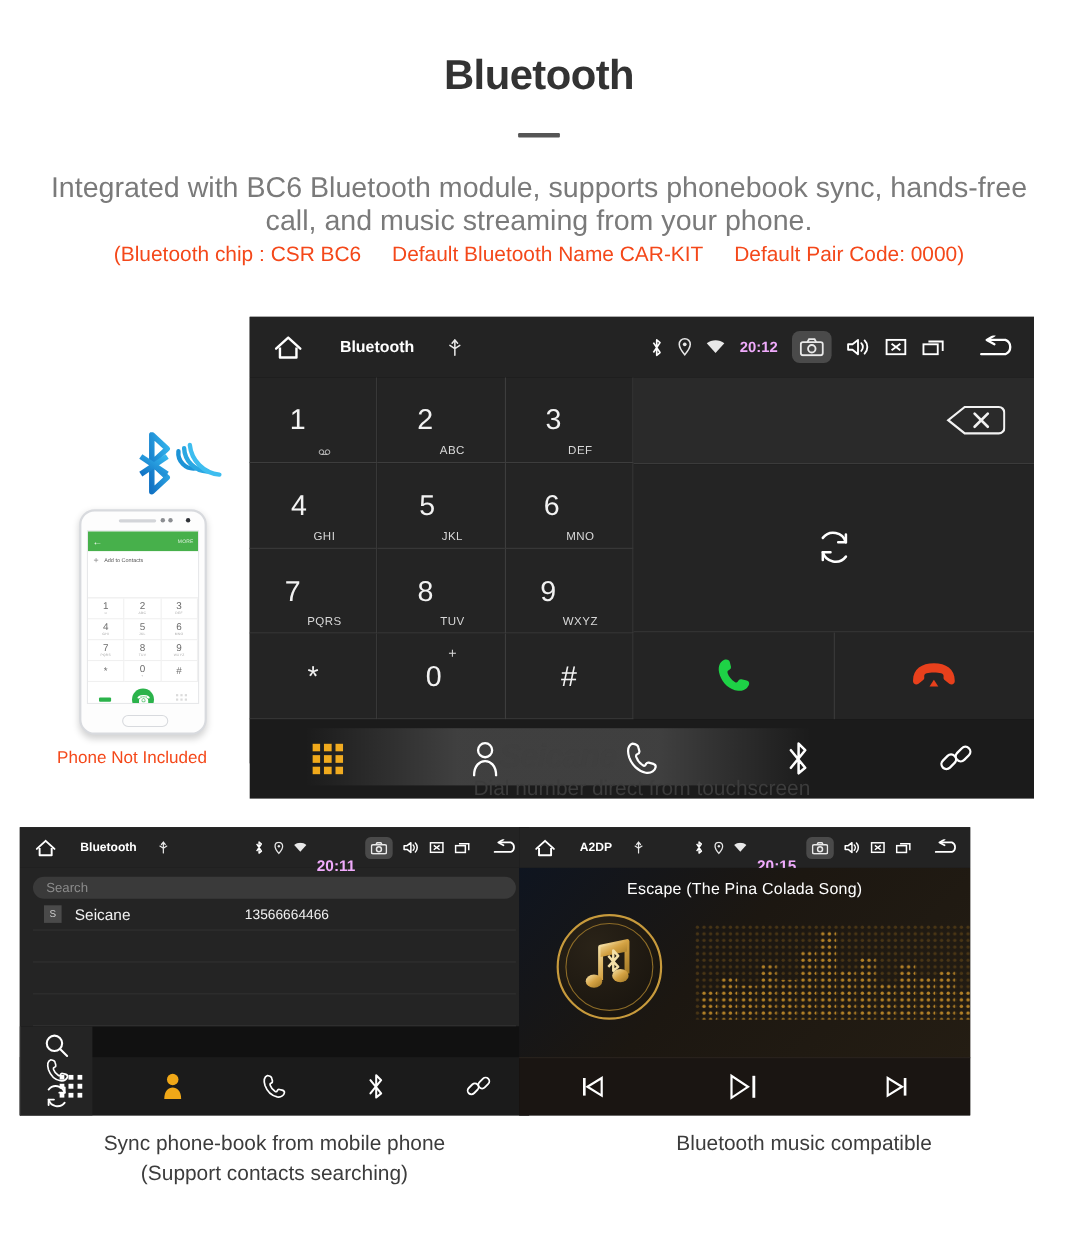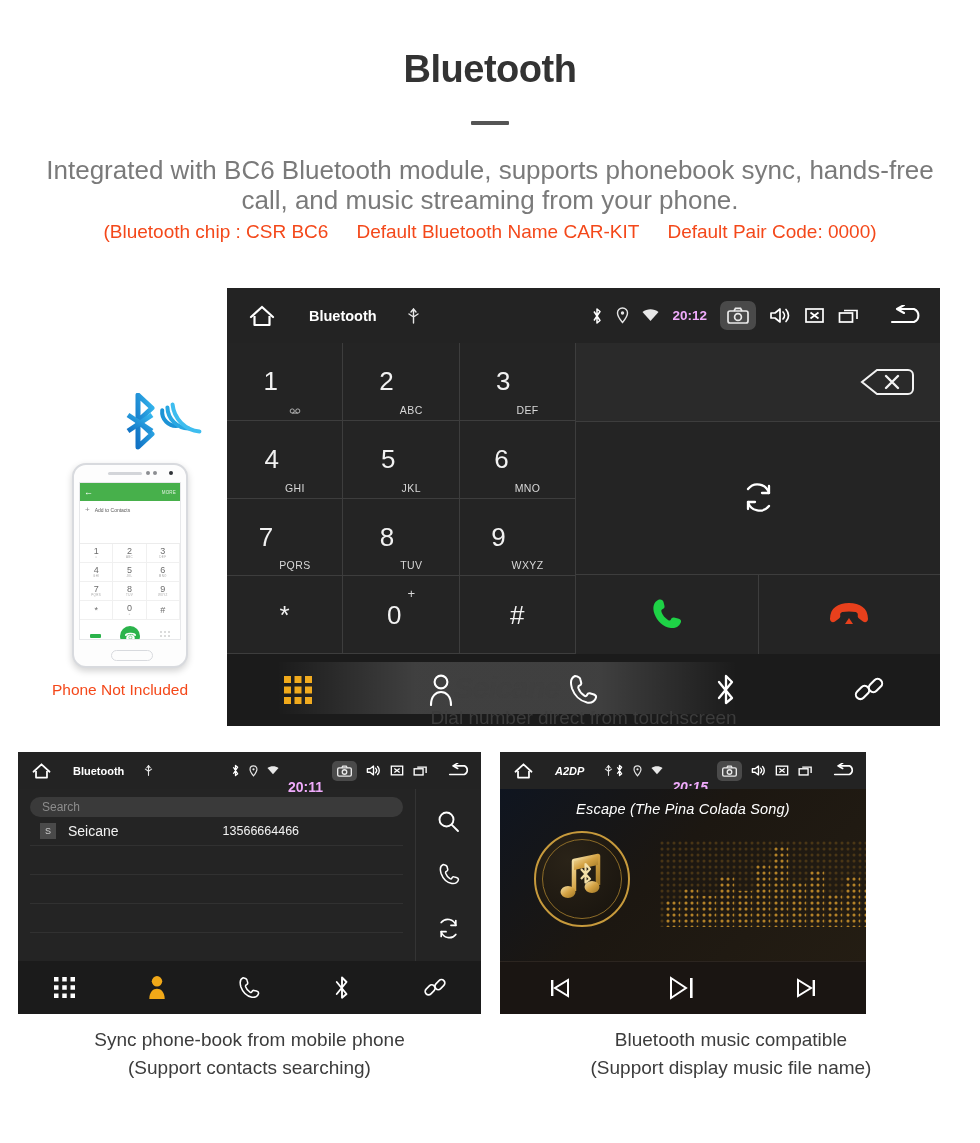--- a/index.html
+++ b/index.html
@@ -187,29 +187,29 @@
   .cap {
     text-align:center; font-size:19px; color:#3c3c3c;
     line-height: 28px;
   }
   .cap-main { position:absolute; left:227px; top: 416px; width:713px; }
 
   
   .bottom { position:absolute; left:0; top:752px; width:980px; }
   .shot { position:absolute; height:262px; background:#111; }
   .shot-a { left:18px; top:0; width:463px; }
-  .shot-b { left:500px; top:0; width:366px;font-style:italic; }
+  .shot-b { left:472px; top:0; width:410px; }
   .sb2 { height: 37px; background:#232323; display:flex; align-items:center; padding:0 10px 0 14px; }
   .sb2 .sb-title { font-size: 11px; margin-left: 22px;}
   .sb2 .sb-right { gap: 9px; }
   .sb2 .sb-time { font-size:14px;margin-top:33px; }
   .sb2 .sb-cam { padding: 4px 5px; border-radius:5px;}
 
   
-  .pb-body { display:flex; height: 172px; }
+  .pb-body { display:flex; height: 172px; flex-direction: column; }
   .pb-main { flex:1; background:#242424; padding: 8px 12px 0 12px; }
   .pb-search {
     height: 20px; border-radius: 10px; background:#3a3a3a;
     color:#8c8c8c; font-size:12px; display:flex; align-items:center; padding-left:12px;
   }
   .pb-row {
     height: 29px; display:flex; align-items:center;
     border-bottom:1px solid #313131;
   }
   .pb-badge {
@@ -782,15 +782,14 @@
       </svg>
     </div>
   </div>
 
   <div class="cap cap-a">
     <div>Sync phone-book from mobile phone</div>
     <div>(Support contacts searching)</div>
   </div>
   <div class="cap cap-b">
     <div>Bluetooth music compatible</div>
-    <div>(Support display music file name)</div>
   </div>
 </div>
 
 </body></html>

